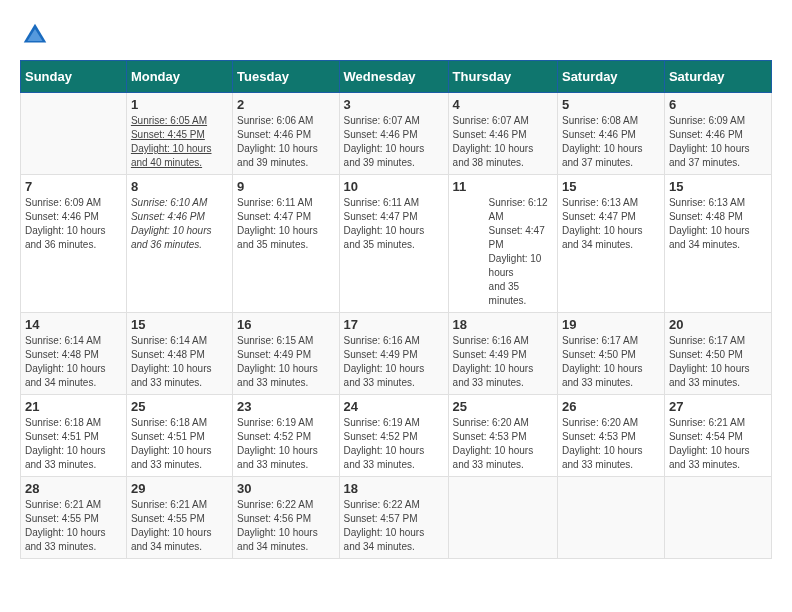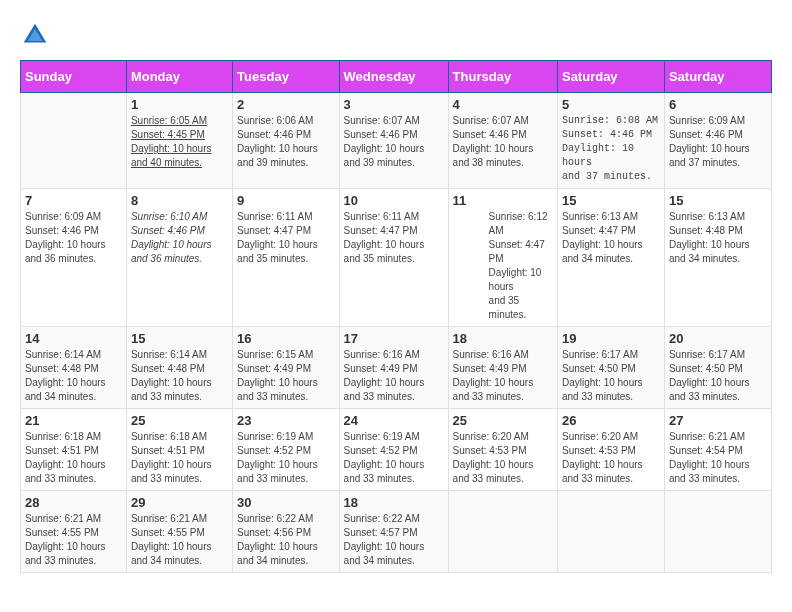--- a/index.html
+++ b/index.html
@@ -51,21 +51,21 @@
     .location {
       font-size: 16px;
       color: #555;
     }
     table {
       width: 100%;
       border-collapse: collapse;
       font-size: 11px;
     }
     thead tr {
-      background-color: #d946ef;
+      background-color: #0f766e;
       color: white;
     }
     thead th {
       padding: 8px 4px;
       text-align: left;
       font-size: 13px;
       font-weight: bold;
       border: 1px solid #1a5da5;
     }
     tbody tr {
@@ -158,21 +158,21 @@
         </td>
         <td>
           <span class="day-number">4</span>
           <div class="day-info" style="white-space: pre-line;">Sunrise: 6:07 AM
 Sunset: 4:46 PM
 Daylight: 10 hours
 and 38 minutes.</div>
         </td>
         <td>
           <span class="day-number">5</span>
-          <div class="day-info" style="white-space: pre-line; font-family: Liberation Mono, monospace;">Sunrise: 6:08 AM
+          <div class="day-info" style="white-space: pre-line;">Sunrise: 6:08 AM
 Sunset: 4:46 PM
 Daylight: 10 hours
 and 37 minutes.</div>
         </td>
         <td>
           <span class="day-number">6</span>
           <div class="day-info" style="white-space: pre-line;">Sunrise: 6:09 AM
 Sunset: 4:46 PM
 Daylight: 10 hours
 and 37 minutes.</div>

